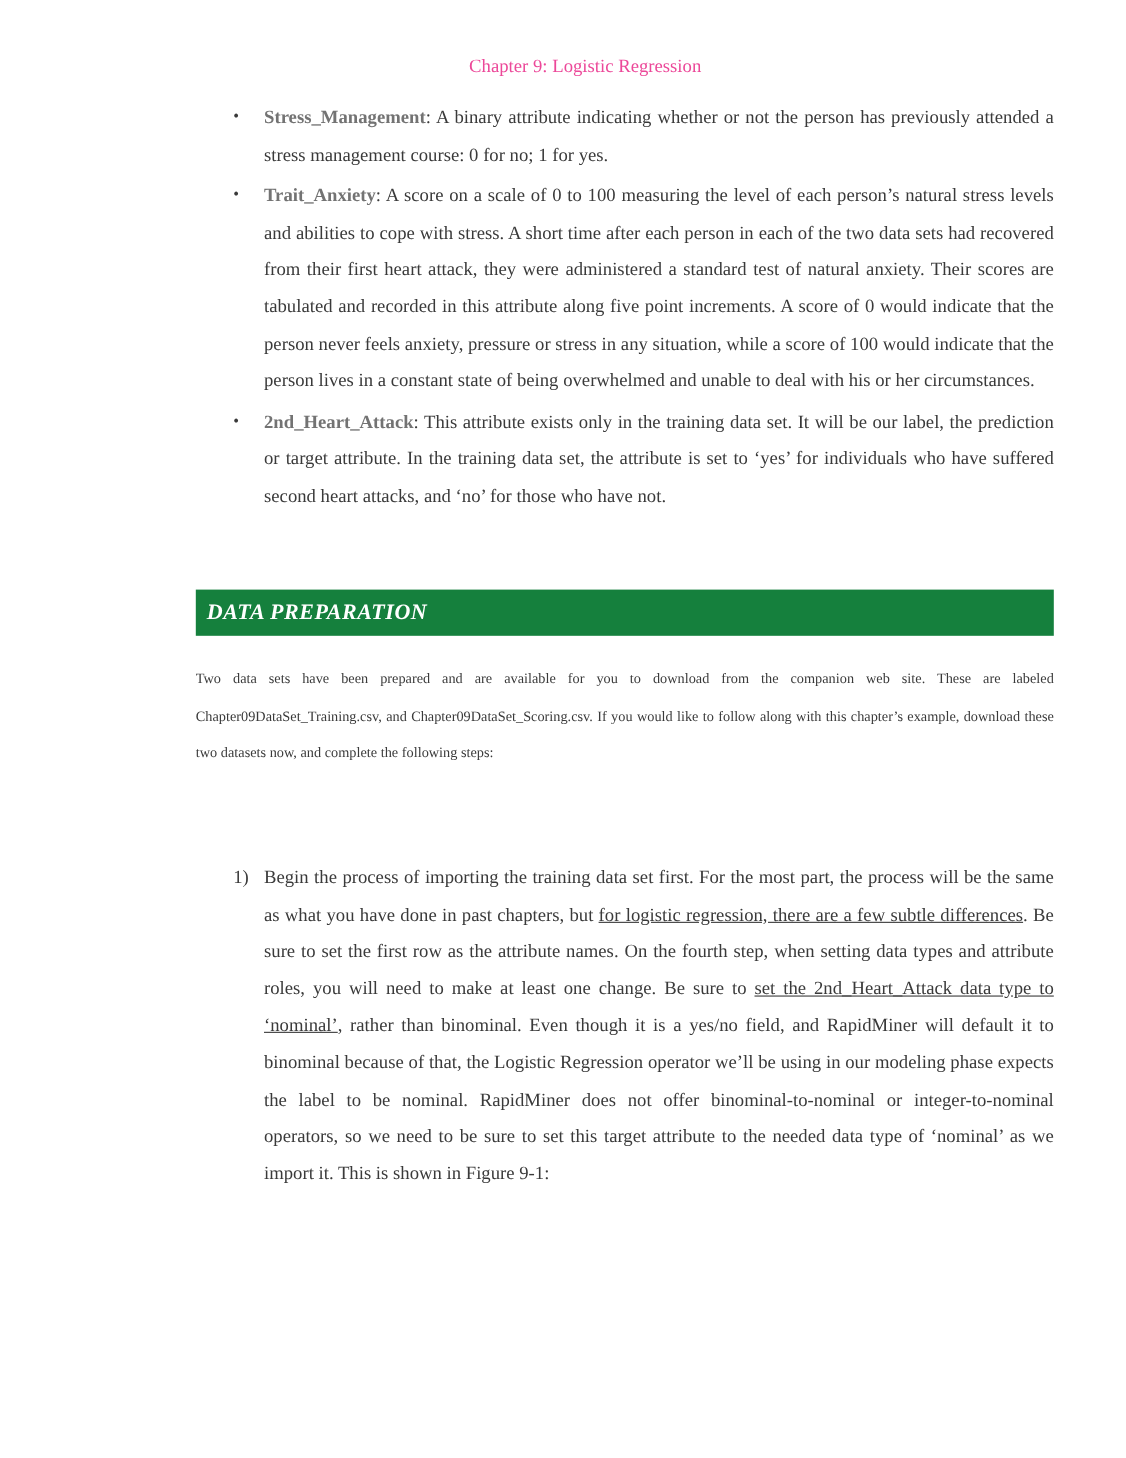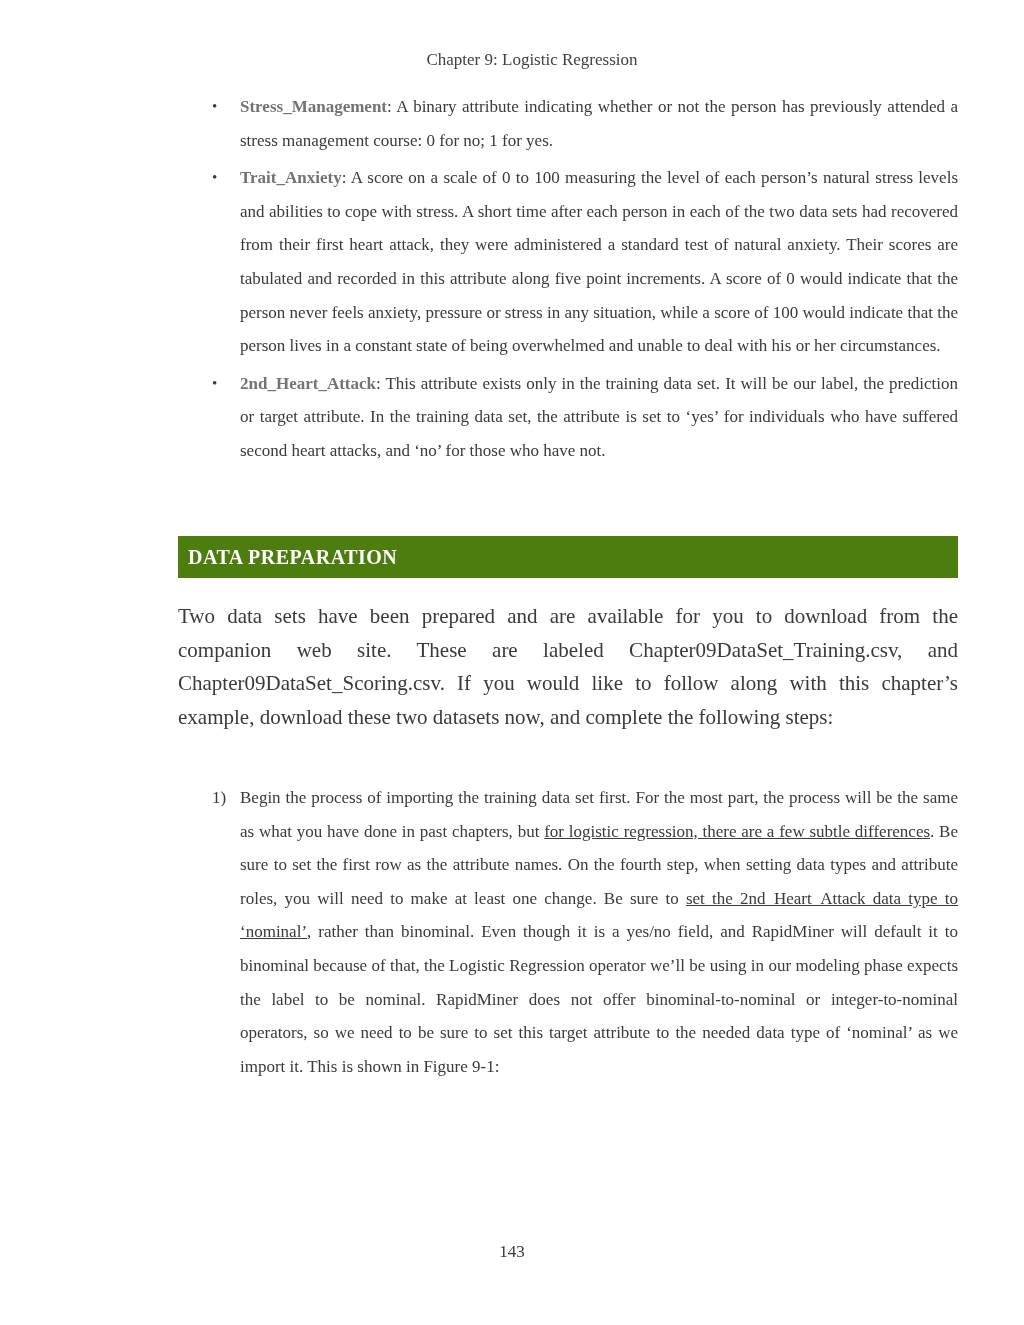--- a/index.html
+++ b/index.html
@@ -16,21 +16,21 @@
     color: #3a3a3a;
     overflow: hidden;
   }
   .running-header {
     position: absolute;
     top: 50px;
     left: 0;
     right: 0;
     text-align: center;
     font-size: 17px;
-    color: #404040;
+    color: #ec4899;
     padding-left: 40px;
   }
   .bullet-list {
     position: absolute;
     top: 90px;
     left: 178px;
     width: 780px;
     margin: 0;
     padding: 0;
     list-style: none;
@@ -73,21 +73,21 @@
     padding-left: 10px;
     letter-spacing: 0.5px;
   }
   .intro-paragraph {
     position: absolute;
     top: 600px;
     left: 178px;
     width: 780px;
     margin: 0;
     text-align: justify;
-    font-size: 21px;
+    font-size: 13px;
     line-height: 33.6px;
   }
   .step {
     position: absolute;
     top: 781px;
     left: 178px;
     width: 780px;
     box-sizing: border-box;
     padding-left: 62px;
     text-align: justify;
@@ -123,26 +123,25 @@
     <li class="bullet-item">
       <span class="bullet-marker">•</span>
       <span class="bullet-text"><span class="bold">Trait_Anxiety</span><span>:  A score on a scale of 0 to 100 measuring the level of each person’s natural stress levels and abilities to cope with stress.  A short time after each person in each of the two data sets had recovered from their first heart attack, they were administered a standard test of natural anxiety.  Their scores are tabulated and recorded in this attribute along five point increments.  A score of 0 would indicate that the person never feels anxiety, pressure or stress in any situation, while a score of 100 would indicate that the person lives in a constant state of being overwhelmed and unable to deal with his or her circumstances.</span></span>
     </li>
     <li class="bullet-item">
       <span class="bullet-marker">•</span>
       <span class="bullet-text"><span class="bold">2nd_Heart_Attack</span><span>:  This attribute exists only in the training data set.  It will be our label, the prediction or target attribute.  In the training data set, the attribute is set to ‘yes’ for individuals who have suffered second heart attacks, and ‘no’ for those who have not.</span></span>
     </li>
   </ul>
 
-  <div class="section-banner" style="background-color: #4d7c0f; color: rgb(255, 255, 255);">
+  <div class="section-banner" style="background-color: #15803d; color: rgb(255, 255, 255); font-style: italic;">
     <span>DATA PREPARATION</span>
   </div>
 
   <p class="intro-paragraph">Two data sets have been prepared and are available for you to download from the companion web site.  These are labeled Chapter09DataSet_Training.csv, and Chapter09DataSet_Scoring.csv.  If you would like to follow along with this chapter’s example, download these two datasets now, and complete the following steps:</p>
 
   <div class="step">
     <span class="step-number">1)</span>
     <span class="step-text"><span>Begin the process of importing the training data set first.  For the most part, the process will be the same as what you have done in past chapters, but </span><span class="underline">for logistic regression, there are a few subtle differences</span><span>.  Be sure to set the first row as the attribute names.  On the fourth step, when setting data types and attribute roles, you will need to make at least one change.  Be sure to </span><span class="underline">set the 2nd_Heart_Attack data type to ‘nominal’</span><span>, rather than binominal.  Even though it is a yes/no field, and RapidMiner will default it to binominal because of that, the Logistic Regression operator we’ll be using in our modeling phase expects the label to be nominal.  RapidMiner does not offer binominal-to-nominal or integer-to-nominal operators, so we need to be sure to set this target attribute to the needed data type of ‘nominal’ as we import it.  This is shown in Figure 9-1:</span></span>
   </div>
 
-  <div class="page-number">143</div>
 
 </div>
 
 </body></html>

